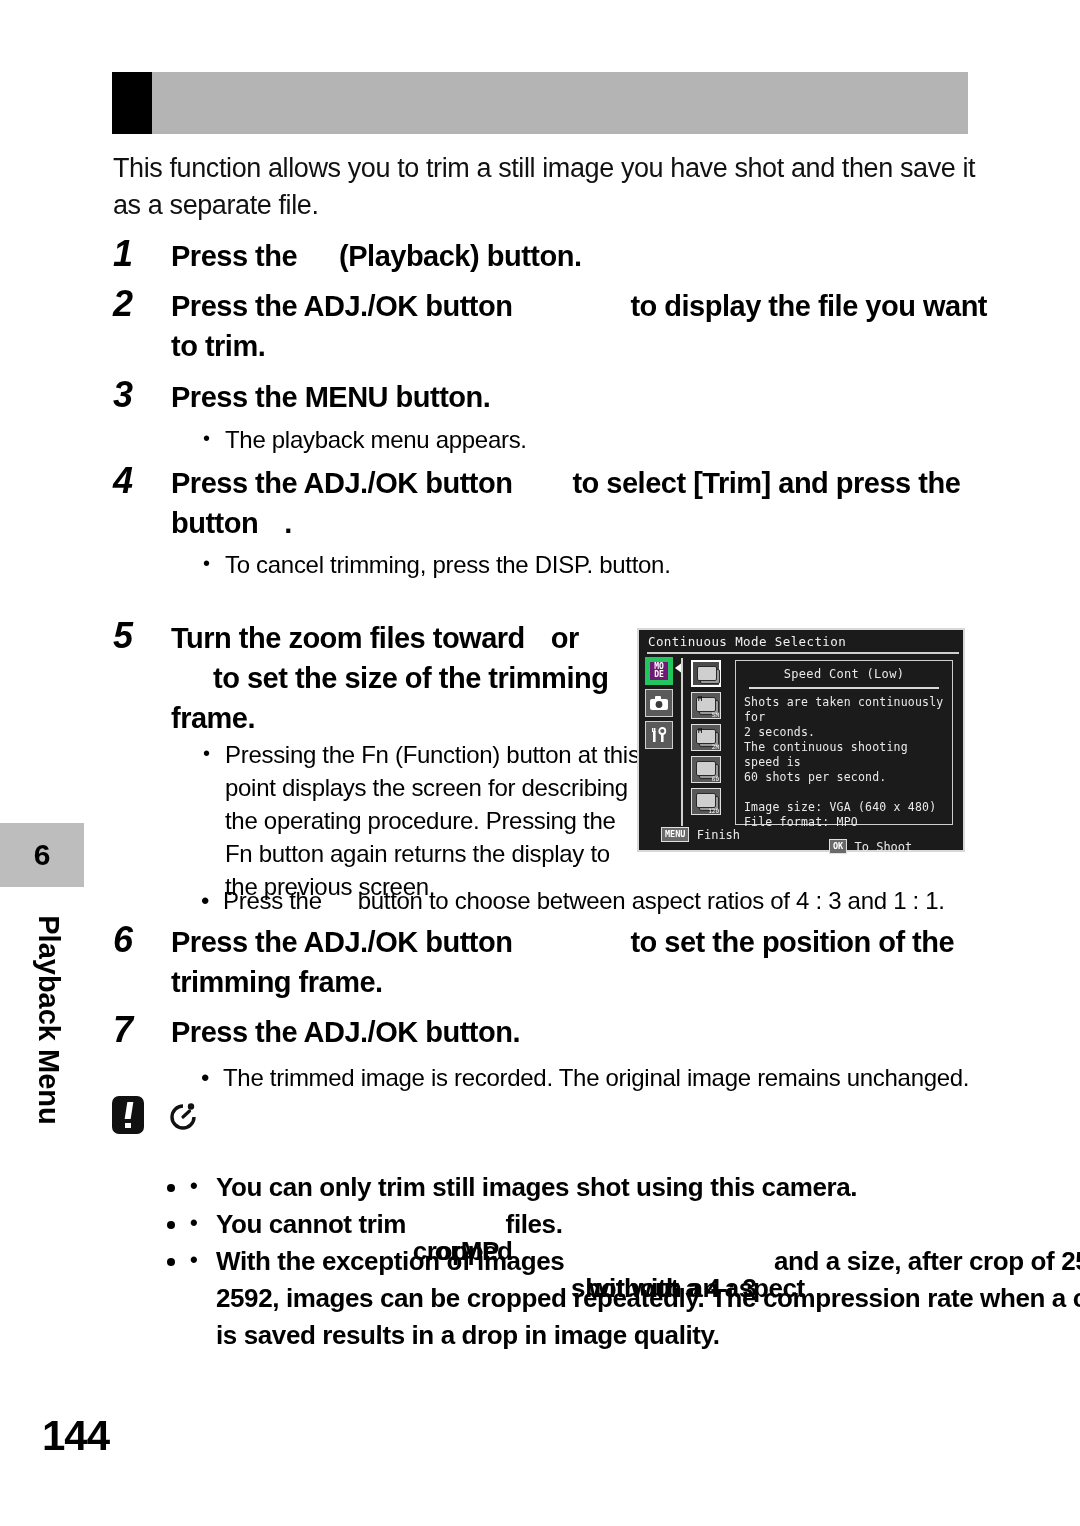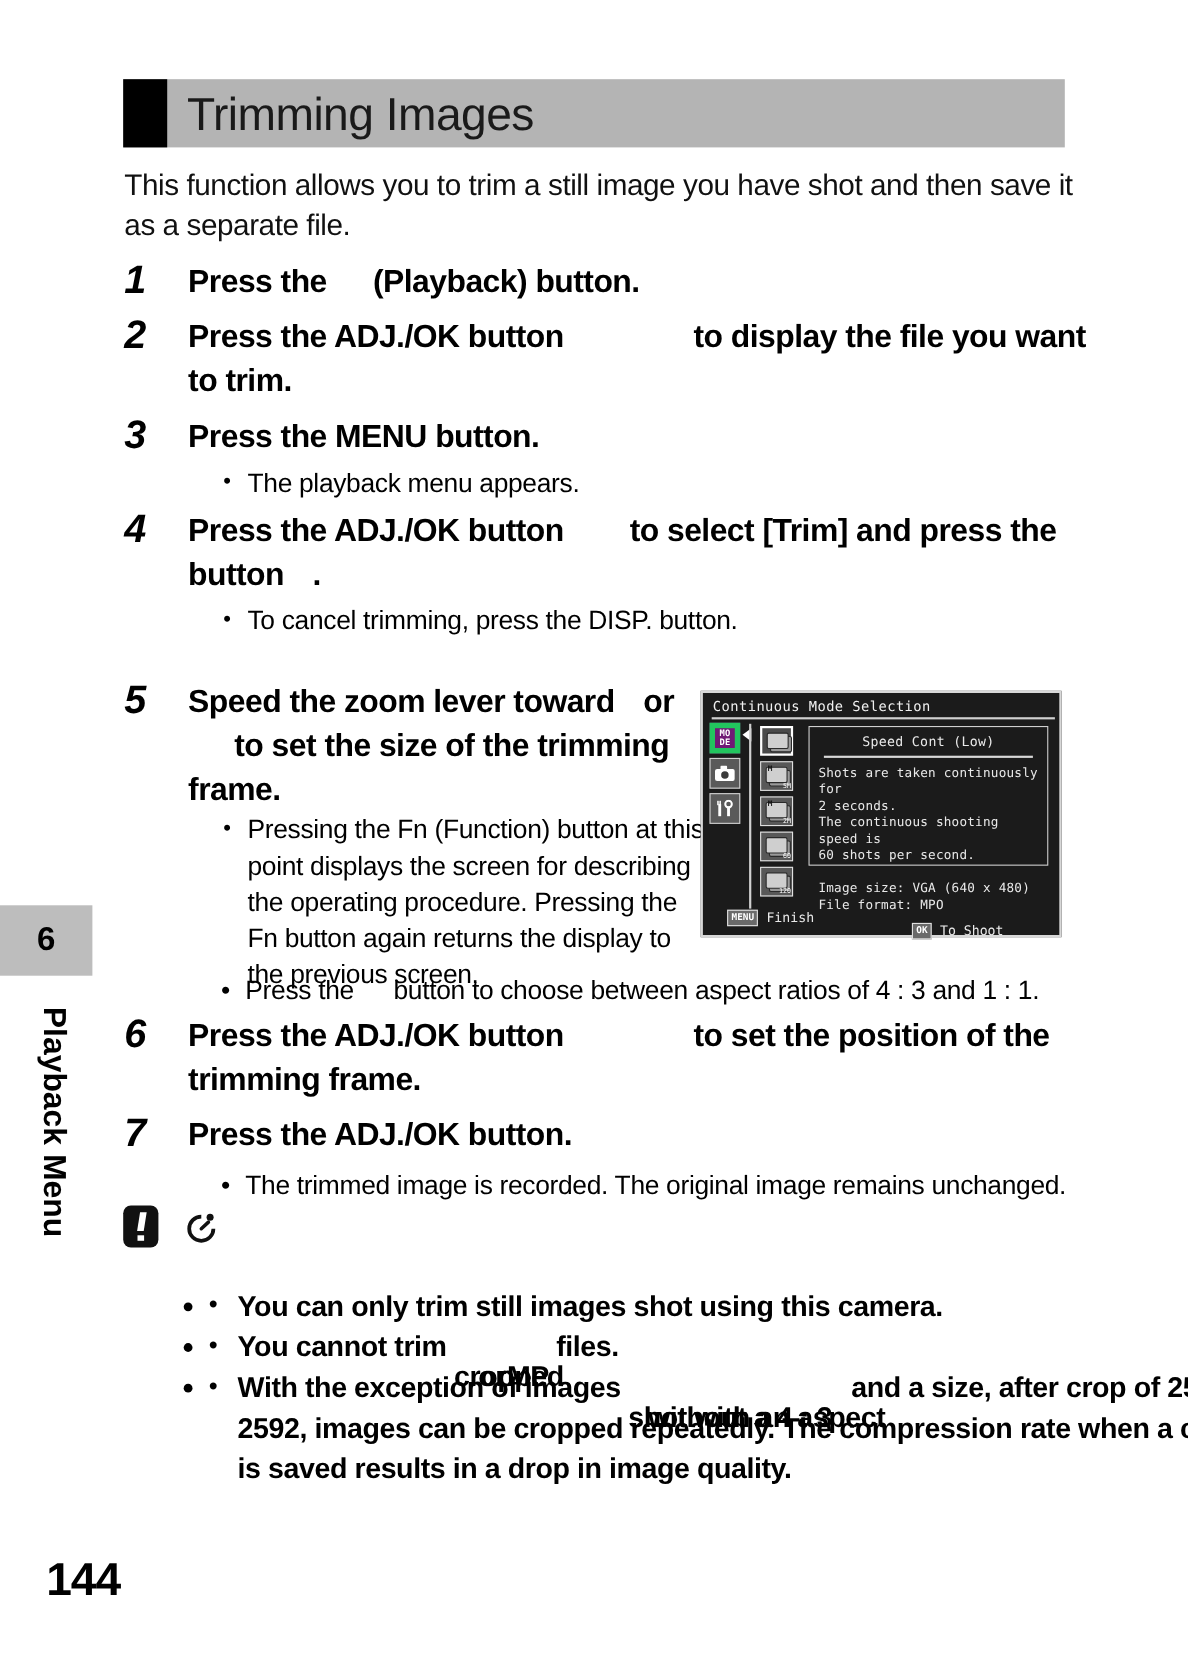--- a/index.html
+++ b/index.html
@@ -69,21 +69,21 @@
   .ic{width:30px;height:27px;margin-bottom:5px;background:#585858;border:1px solid #e0e0e0;
     box-sizing:border-box;position:relative;}
   .ic.sel{border:2px solid #ffffff;background:#4a4a4a;}
   .ic .sheet{position:absolute;left:4px;top:4px;width:18px;height:13px;background:#cfcfcf;
     border:1px solid #2a2a2a;border-radius:2px;}
   .ic .sheet2{position:absolute;left:7px;top:7px;width:18px;height:13px;background:#9a9a9a;
     border:1px solid #2a2a2a;border-radius:2px;}
   .ic .tag{position:absolute;right:1px;bottom:0px;font-size:6px;line-height:7px;color:#fff;
     font-family:"DejaVu Sans Mono", monospace;}
   .ic .mm{position:absolute;left:6px;top:3px;font-size:7px;line-height:7px;color:#111;font-weight:bold;}
-  .lcd-panel{position:absolute;left:96px;top:30px;width:218px;height:127px;
+  .lcd-panel{position:absolute;left:96px;top:30px;width:218px;height:165px;
     border:1px solid #cfcfcf;box-sizing:border-box;background:#1b1b1b;}
   .lcd-panel-title{text-align:center;font-size:12px;margin-top:6px;letter-spacing:0.3px;}
   .lcd-panel-rule{width:190px;height:2px;background:#d8d8d8;margin:6px auto 0 auto;}
   .lcd-panel-body{font-size:11.5px;line-height:15px;padding:6px 8px 0 8px;white-space:pre-wrap;letter-spacing:0.2px;}
   .lcd-foot{position:absolute;left:0;bottom:3px;width:100%;height:20px;font-size:12px;}
   .lcd-foot .kb{display:inline-block;border:1px solid #e0e0e0;background:#6a6a6a;color:#fff;
     font-size:8.5px;line-height:11px;padding:1px 3px;vertical-align:2px;font-weight:bold;}
   .lcd-foot .left{position:absolute;left:22px;top:0;}
   .lcd-foot .right{position:absolute;left:190px;top:0;margin-top:12px;}
 
@@ -109,21 +109,20 @@
 <body>
 
 <div class="page">
 
   <div class="side-tab"></div>
   <div class="side-tab-num">6</div>
   <div class="side-label">Playback Menu</div>
 
   <div class="header"></div>
   <div class="header-block"></div>
-  <div class="header-title">Trimming Images</div>
 
   <div class="intro">This function allows you to trim a still image you have shot and then save it as a separate file.</div>
 
   <div class="step" style="left:113px;top:236px;width:880px;">
     <div class="step-num">1</div>
     <div class="step-body">
       <span>Press the</span><span class="gap-s"></span><span>(Playback) button.</span>
     </div>
   </div>
 
@@ -152,21 +151,21 @@
   </div>
   <div class="bul" style="left:170px;top:548px;width:820px;">
     <ul class="bul-list">
       <li>To cancel trimming, press the DISP. button.</li>
     </ul>
   </div>
 
   <div class="step" style="left:113px;top:618px;width:500px;">
     <div class="step-num">5</div>
     <div class="step-body">
-      <span>Speed the zoom lever toward</span><span class="gap-xs"></span><span>or</span><span class="gap-s"></span><span>to set the size of the trimming frame.</span>
+      <span>Turn the zoom files toward</span><span class="gap-xs"></span><span>or</span><span class="gap-s"></span><span>to set the size of the trimming frame.</span>
     </div>
   </div>
   <div class="bul" style="left:170px;top:738px;width:440px;">
     <ul class="bul-list">
       <li>Pressing the Fn (Function) button at this point displays the screen for describing the operating procedure. Pressing the Fn button again returns the display to the previous screen.</li>
     </ul>
   </div>
   <div class="bul" style="left:170px;top:884px;width:900px;white-space:nowrap;">
     <span class="b">•</span><span>Press the</span><span style="display:inline-block;width:36px;"></span><span>button to choose between aspect ratios of 4 : 3 and 1 : 1.</span>
   </div>

